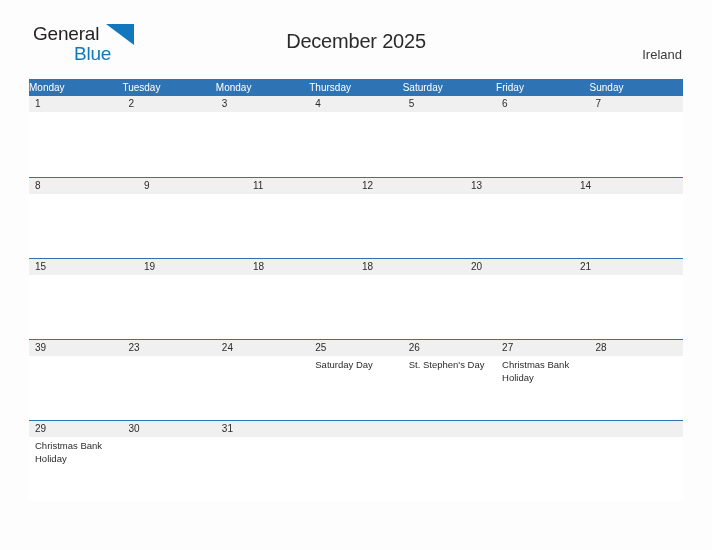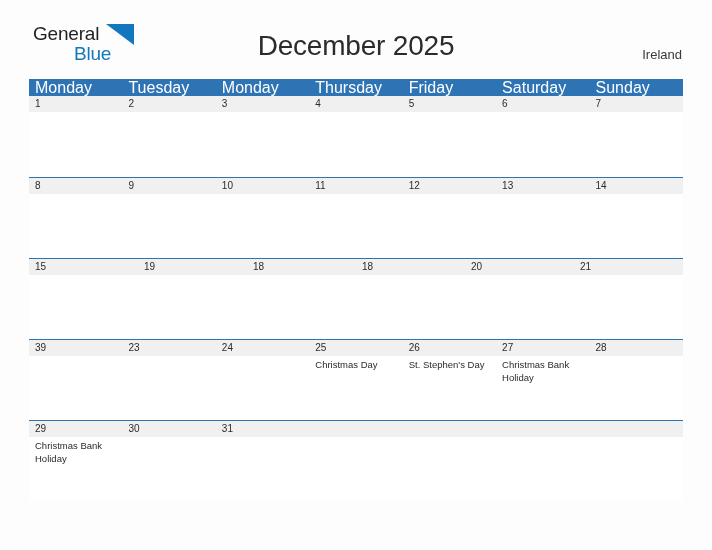--- a/index.html
+++ b/index.html
@@ -68,21 +68,21 @@
     color: #1277bc;
     letter-spacing: -0.2px;
   }
 
   .title {
     position: absolute;
     left: 0;
     top: 30px;
     width: 712px;
     text-align: center;
-    font-size: 28px;
+    font-size: 20px;
     color: #2b2b2b;
     font-weight: normal;
     letter-spacing: -0.2px;
   }
 
   .country {
     position: absolute;
     right: 30px;
     top: 47px;
     font-size: 13px;
@@ -100,22 +100,21 @@
 
   .weekdays {
     display: flex;
     width: 654px;
     height: 17px;
     background: #2e74b5;
   }
   .weekday {
     flex: 1 1 0;
     box-sizing: border-box;
-    padding-left: 6px;
-    font-size: 16px;
+    font-size: 10px;
     color: #ffffff;
     line-height: 17px;
     white-space: nowrap;
     overflow: hidden;
   }
 
   .week {
     display: flex;
     width: 654px;
     height: 81px;
@@ -181,22 +180,22 @@
 
   </div>
 
   <div class="calendar">
 
     <div class="weekdays">
       <div class="weekday">Monday</div>
       <div class="weekday">Tuesday</div>
       <div class="weekday">Monday</div>
       <div class="weekday">Thursday</div>
+      <div class="weekday">Saturday</div>
       <div class="weekday">Friday</div>
-      <div class="weekday">Saturday</div>
       <div class="weekday">Sunday</div>
     </div>
 
     <div id="weeks-container">
         <div class="week">
           <div class="day">
             <div class="day-number-band">1</div>
           </div>
           <div class="day">
             <div class="day-number-band">2</div>
@@ -218,23 +217,20 @@
           </div>
         </div>
         <div class="week">
           <div class="day">
             <div class="day-number-band">8</div>
           </div>
           <div class="day">
             <div class="day-number-band">9</div>
           </div>
           <div class="day">
-            <div class="day-number-band">10</div>
-          </div>
-          <div class="day">
             <div class="day-number-band">11</div>
           </div>
           <div class="day">
             <div class="day-number-band">12</div>
           </div>
           <div class="day">
             <div class="day-number-band">13</div>
           </div>
           <div class="day">
             <div class="day-number-band">14</div>
@@ -266,21 +262,21 @@
           </div>
           <div class="day">
             <div class="day-number-band">23</div>
           </div>
           <div class="day">
             <div class="day-number-band">24</div>
           </div>
           <div class="day">
             <div class="day-number-band">25</div>
             <div class="day-events">
-              <span class="event">Christmas Day</span>
+              <span class="event">Saturday Day</span>
             </div>
           </div>
           <div class="day">
             <div class="day-number-band">26</div>
             <div class="day-events">
               <span class="event">St. Stephen's Day</span>
             </div>
           </div>
           <div class="day">
             <div class="day-number-band">27</div>

